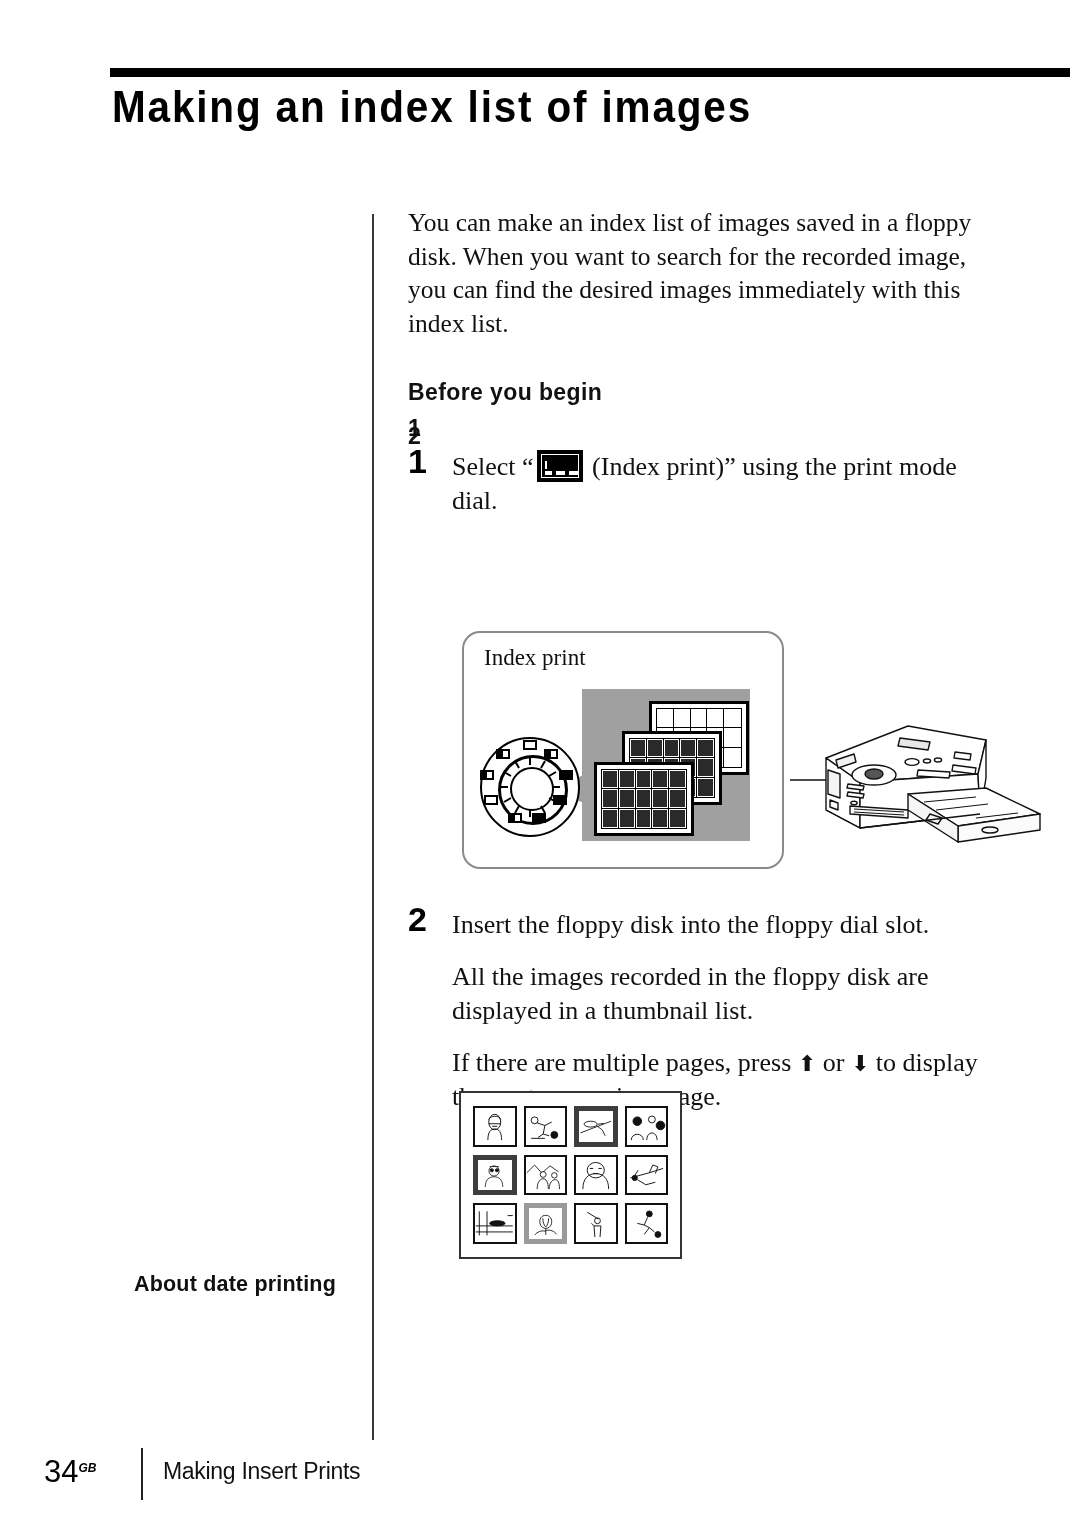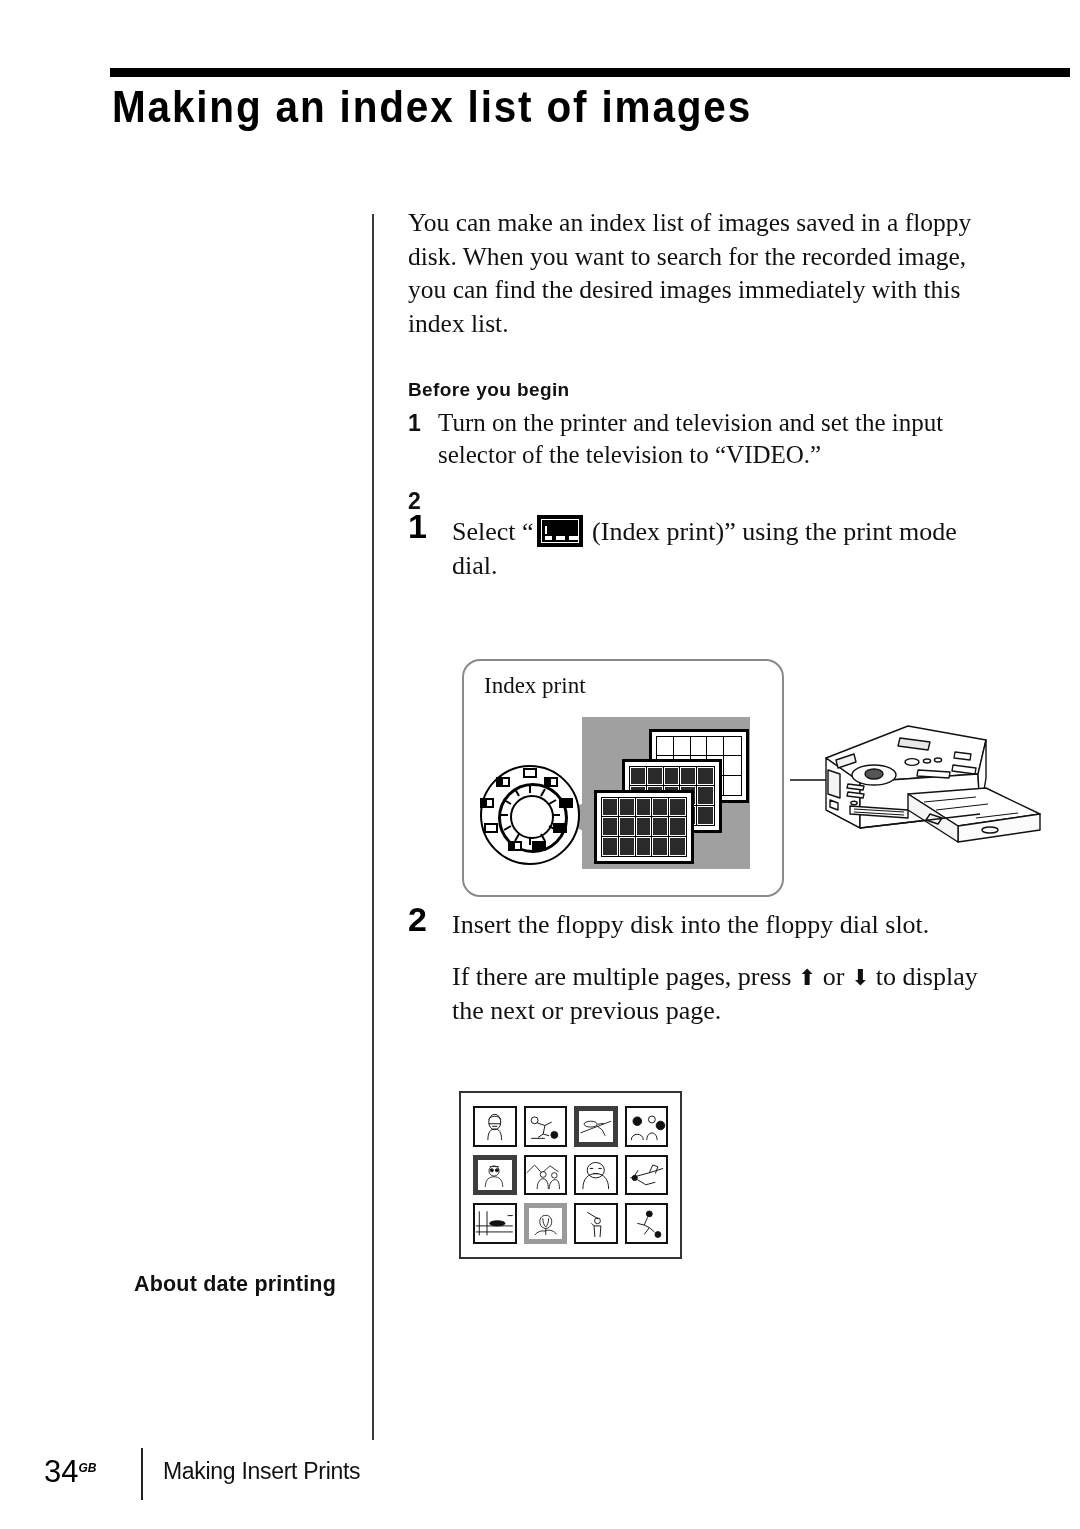--- a/index.html
+++ b/index.html
@@ -38,21 +38,21 @@
   
   .col-main{
     position:absolute;left:408px;top:206px;width:580px;
   }
   .p-intro{
     font-size:25.5px;line-height:33.5px;margin:0 0 0 0;text-align:left;
   }
 
   .sub-head{
     font-family:"Liberation Sans", sans-serif;
-    font-weight:bold;font-size:19px;letter-spacing:.4px;
+    font-weight:bold;font-size:23px;letter-spacing:.4px;
     margin:39px 0 6px 0;
   }
   .pre-step{
     position:relative;padding-left:30px;
     font-size:25px;line-height:32px;margin:3px 0 0 0;
   }
   .pre-step .num{
     position:absolute;left:0;top:0;
     font-family:"Liberation Sans", sans-serif;
     font-weight:bold;font-size:23px;
@@ -98,21 +98,20 @@
   .arrow-up,.arrow-dn{
     font-family:"DejaVu Sans", sans-serif;
     font-size:22px;line-height:0;
   }
 
   
   .illus{
     position:absolute;left:462px;top:631px;width:322px;height:238px;
     border:2px solid #8a8a8a;border-radius:18px;background:#fff;
     box-sizing:border-box;
-    margin-top:28px;
   }
   .illus-label{
     position:absolute;left:20px;top:12px;font-size:23px;color:#111;
   }
   .gray-bg{
     position:absolute;left:118px;top:56px;width:168px;height:152px;background:#a0a0a0;
   }
 
   
   .sheet{position:absolute;background:#fff;border:3px solid #000;box-sizing:border-box;}
@@ -198,21 +197,20 @@
   <div class="v-divider"></div>
 
   <div class="col-main">
 
     <p class="p-intro">You can make an index list of images saved in a floppy disk. When you want to search for the recorded image, you can find the desired images immediately with this index list.</p>
 
     <div class="sub-head">Before you begin</div>
 
     <div class="pre-step">
       <span class="num">1</span>
-      <span>Turn on the printer and television and set the input selector of the television to “VIDEO.”</span>
     </div>
 
     <div class="pre-step" style="margin-top:14px;">
       <span class="num">2</span>
     </div>
 
     <div class="step" style="margin-top:44px;">
       <span class="bignum">1</span>
       <p><span>Select “</span><span class="ix-icon"><i class="tick"></i><i class="dash d1"></i><i class="dash d2"></i><i class="dash d3"></i></span><span> (Index print)” using the print mode dial.</span></p>
     </div>
@@ -365,20 +363,21 @@
 
       <path d="M70 110 L190 96"></path>
       <path d="M36 92 L70 110"></path>
     </g>
   </svg>
 
   <div class="col-main" style="top:908px;">
     <div class="step">
       <span class="bignum">2</span>
       <p>Insert the floppy disk into the floppy dial slot.</p>
+      <p>All the images recorded in the floppy disk are displayed in a thumbnail list.</p>
       <p><span>If there are multiple pages, press </span><span class="arrow-up">⬆</span><span> or </span><span class="arrow-dn">⬇</span><span> to display the next or previous page.</span></p>
     </div>
   </div>
 
   <div class="thumbs">
     <div class="grid">
 
       <div class="tb">
         <svg viewBox="0 0 46 34" width="100%" height="100%">
           <g fill="none" stroke="#111" stroke-width="1.1">

